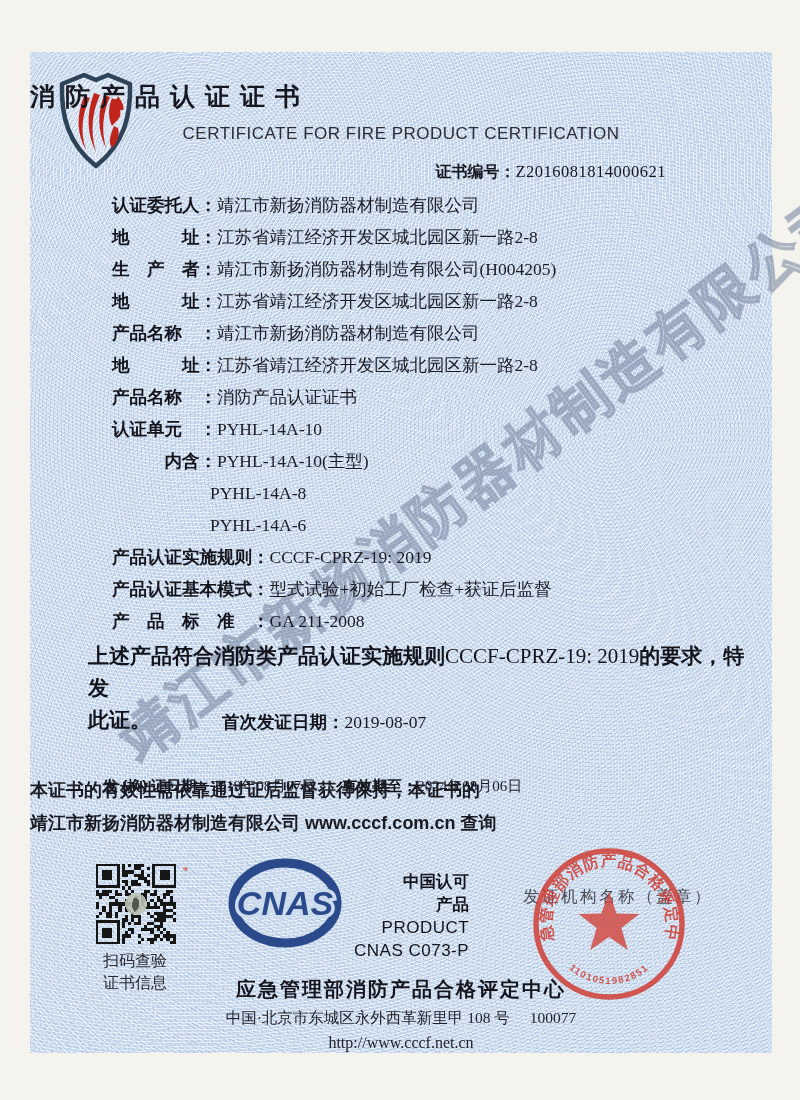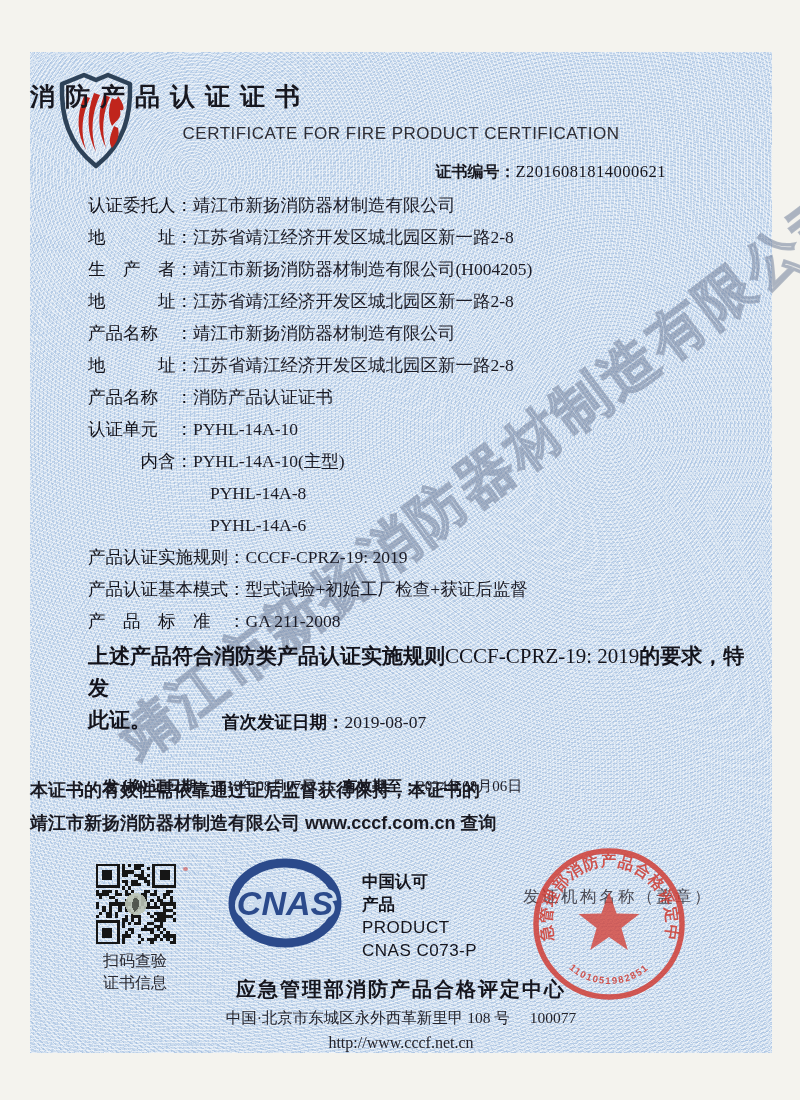--- a/index.html
+++ b/index.html
@@ -42,21 +42,21 @@
   }
   .certno{
     position:absolute;left:0;right:106px;top:110px;z-index:2;text-align:right;
     font-size:16px;color:#16161e;
   }
   .certno .lbl{font-family:Liberation Serif, serif;font-weight:700;}
   .certno .val{font-family:"Liberation Serif",serif;font-size:16.5px;letter-spacing:.5px;}
   
   .fields{position:absolute;left:58px;top:137px;width:662px;z-index:2;}
   .row{display:flex;height:32px;line-height:32px;font-size:17.5px;}
-  .flabel{font-family:"Liberation Sans",sans-serif;font-weight:400;color:#13131b;white-space:pre;}
+  .flabel{font-family:"Liberation Sans",sans-serif;font-weight:700;color:#13131b;white-space:pre;margin-left:24px;}
   .fvalue{font-family:"Liberation Serif",serif;color:#1b1b25;white-space:pre;}
   .spacer{display:inline-block;width:122px;}
   
   .statement{
     position:absolute;left:58px;top:588px;width:662px;z-index:2;
     font-size:21px;line-height:31px;color:#13131b;
   }
   .statement .b{font-family:"Liberation Sans",sans-serif;font-weight:700;}
   .statement .code{font-family:"Liberation Serif",serif;font-weight:400;}
   .date-first{position:absolute;left:192px;top:654px;z-index:2;font-size:17.5px;line-height:32px;}
@@ -69,21 +69,21 @@
     font-family:"Liberation Sans",sans-serif;font-weight:700;
     font-size:18px;line-height:33px;color:#1a1a22;
   }
   
   .qr{position:absolute;left:66px;top:812px;z-index:2;}
   .qr-caption{
     position:absolute;left:40px;top:898px;width:130px;z-index:2;text-align:center;
     font-size:16px;line-height:22px;color:#2a2a32;
   }
   .cnas{position:absolute;left:196px;top:804px;z-index:2;}
-  .accr{position:absolute;left:332px;top:818px;z-index:2;line-height:23px;color:#14141c;}
+  .accr{position:absolute;left:324px;top:818px;z-index:2;line-height:23px;color:#14141c;text-align:right;}
   .accr .zh{font-family:"Liberation Sans",sans-serif;font-weight:700;font-size:16.5px;}
   .accr .en{font-family:"Liberation Sans",sans-serif;font-size:17px;letter-spacing:.5px;}
   .stamp-overlay{
     position:absolute;left:493px;top:834px;z-index:2;white-space:nowrap;
     font-family:"Liberation Sans",sans-serif;font-size:16.5px;
     letter-spacing:2.5px;color:#4b4b55;
   }
   .stamp{position:absolute;left:489px;top:780px;z-index:3;opacity:.9;}
   .org{
     position:absolute;left:0;right:0;top:924px;z-index:2;text-align:center;

